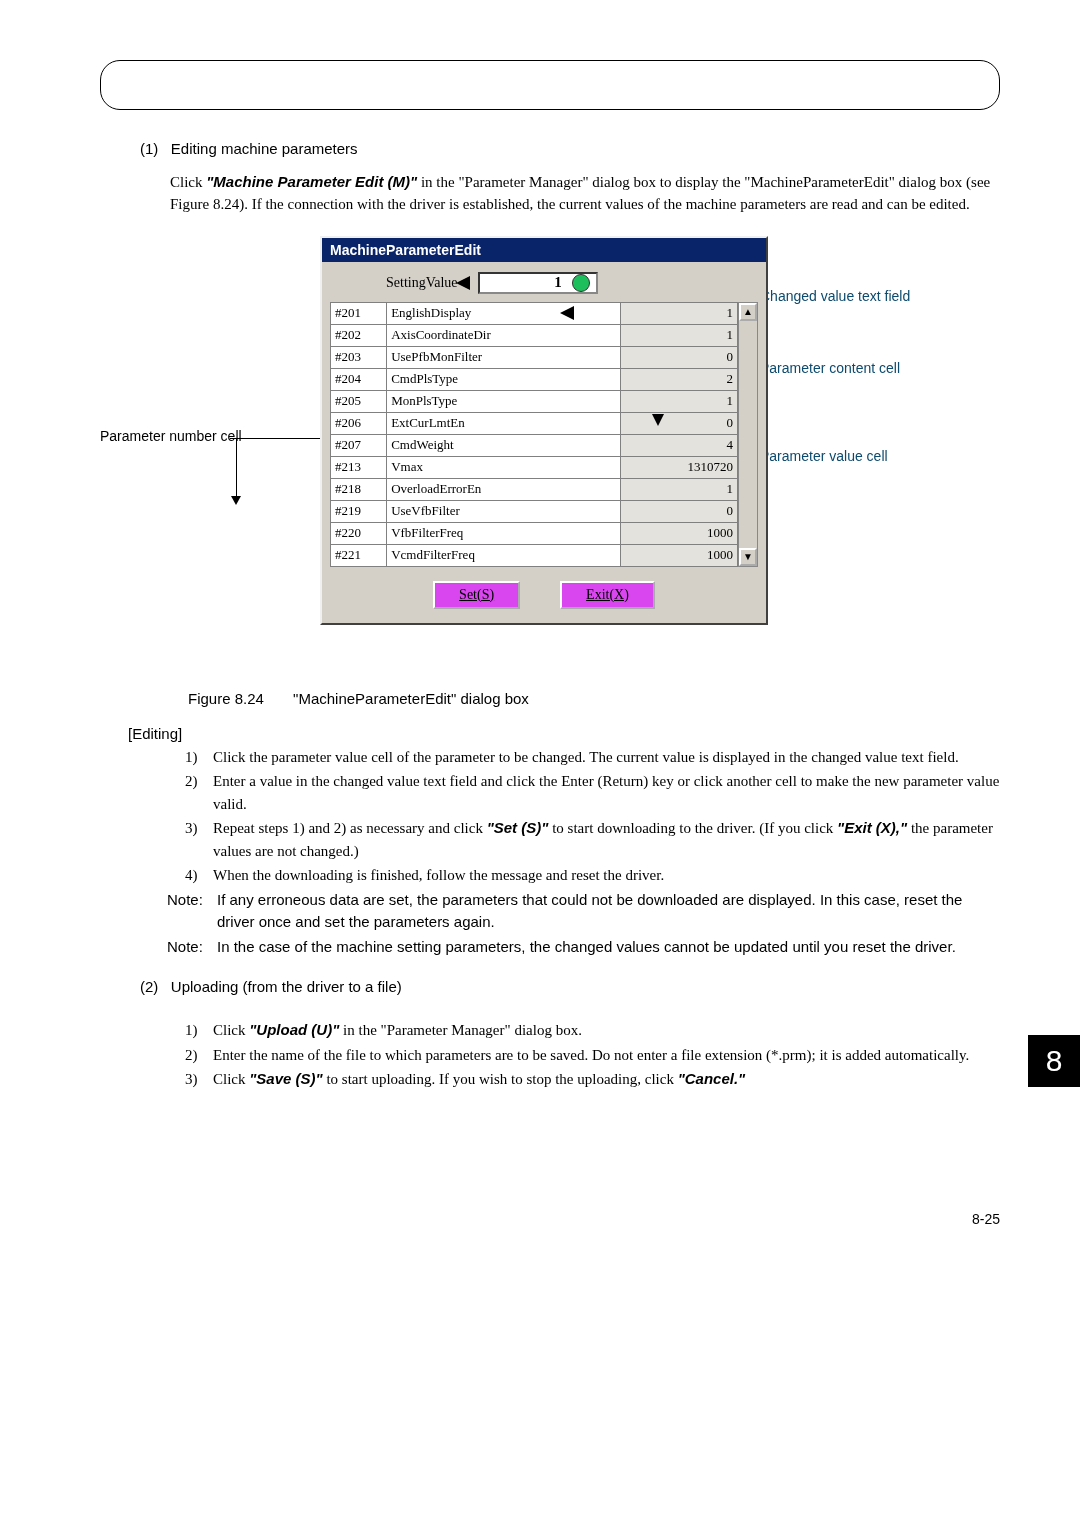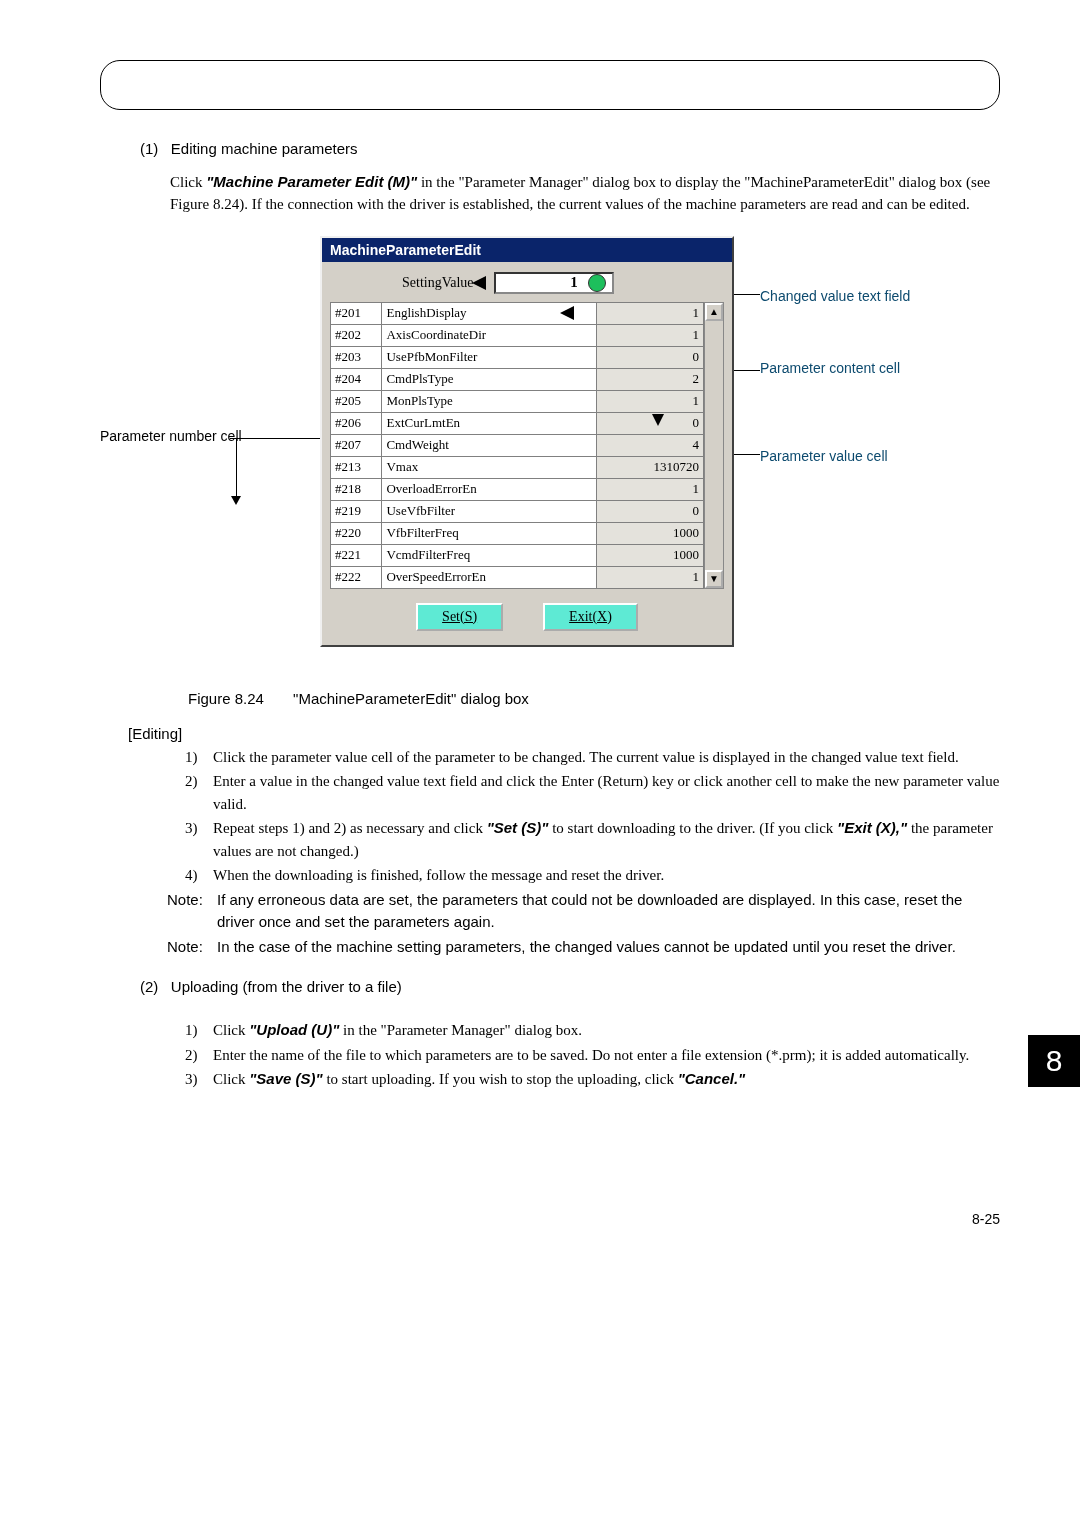--- a/index.html
+++ b/index.html
@@ -45,21 +45,21 @@
     .label-right {
       position: absolute;
       font-family: Arial, sans-serif;
       font-size: 14px;
       color: #0c4a6e;
     }
     .dialog {
       position: absolute;
       left: 220px;
       top: 6px;
-      width: 414px;
+      width: 448px;
       background: #d4d0c8;
       border: 2px solid #000;
       border-top-color: #f0f0f0;
       border-left-color: #f0f0f0;
       border-right-color: #404040;
       border-bottom-color: #404040;
     }
     .titlebar {
       background: #0a246a;
       color: #fff;
@@ -69,21 +69,21 @@
       padding: 4px 8px;
     }
     .setting-value-row {
       display: flex;
       padding: 10px 8px 8px 8px;
       align-items: center;
     }
     .setting-value-label {
       font-family: "Times New Roman", serif;
       font-size: 14px;
-      margin-left: 72px;
+      margin-left: 56px;
     }
     .value-input {
       margin-left: 20px;
       width: 120px;
       height: 22px;
       border: 2px inset #888;
       background: #fff;
       text-align: right;
       padding-right: 6px;
       font-weight: bold;
@@ -127,21 +127,21 @@
     }
     .button-row {
       display: flex;
       justify-content: center;
       gap: 40px;
       padding: 14px;
     }
     .btn {
       font-family: "Times New Roman", serif;
       font-size: 14px;
-      background: #5eead4;
+      background: #d946ef;
       border: 2px outset #fff;
       padding: 4px 24px;
       text-decoration: underline;
     }
     .figure-caption {
       font-family: Arial, sans-serif;
       font-size: 15px;
       margin-left: 88px;
       margin-bottom: 18px;
     }
@@ -306,25 +306,20 @@
             <tr>
               <td class="num">#220</td>
               <td class="nm">VfbFilterFreq</td>
               <td class="val">1000</td>
             </tr>
             <tr>
               <td class="num">#221</td>
               <td class="nm">VcmdFilterFreq</td>
               <td class="val">1000</td>
             </tr>
-            <tr>
-              <td class="num">#222</td>
-              <td class="nm">OverSpeedErrorEn</td>
-              <td class="val">1</td>
-            </tr>
           </tbody>
       </table>
       <div class="scrollbar">
         <div class="sbtn">▲</div>
         <div class="sbtn">▼</div>
       </div>
     </div>
 
     <div class="button-row">
       <button class="btn">Set(S)</button>

